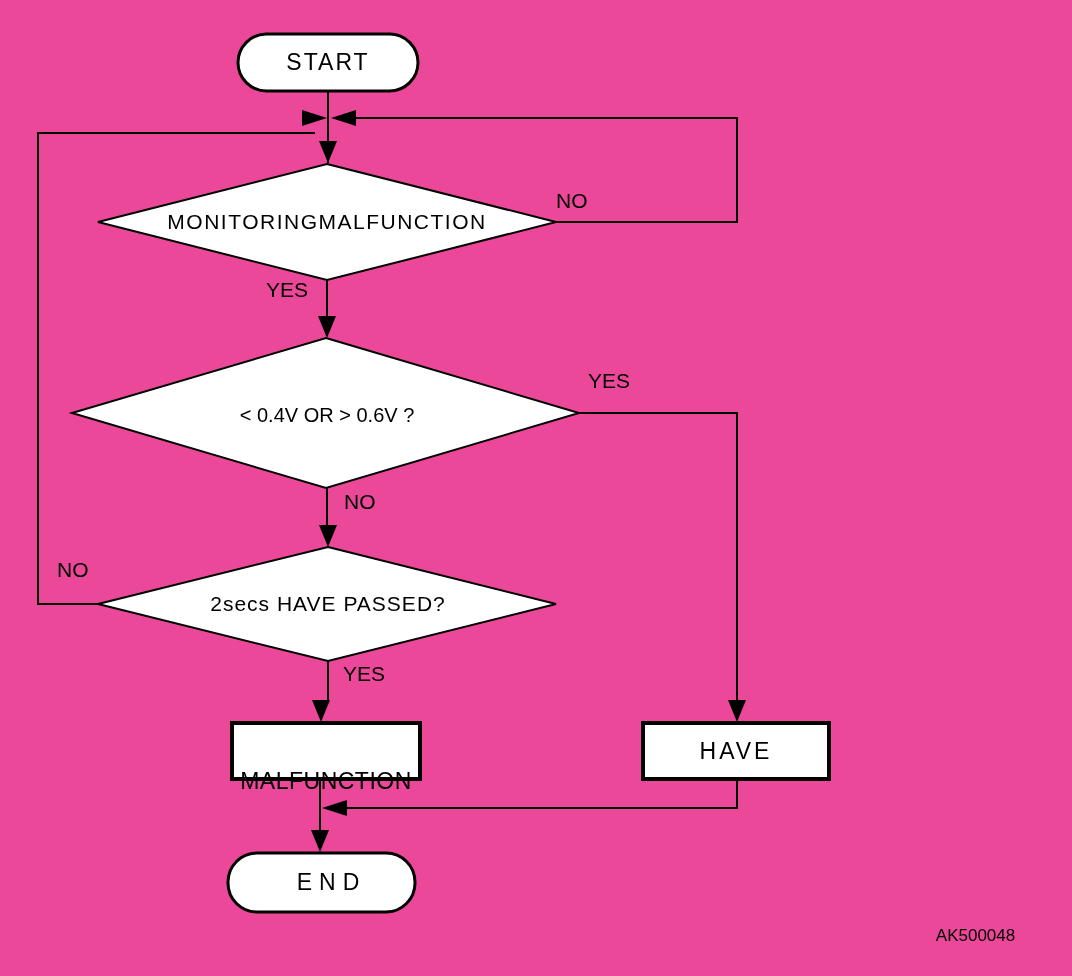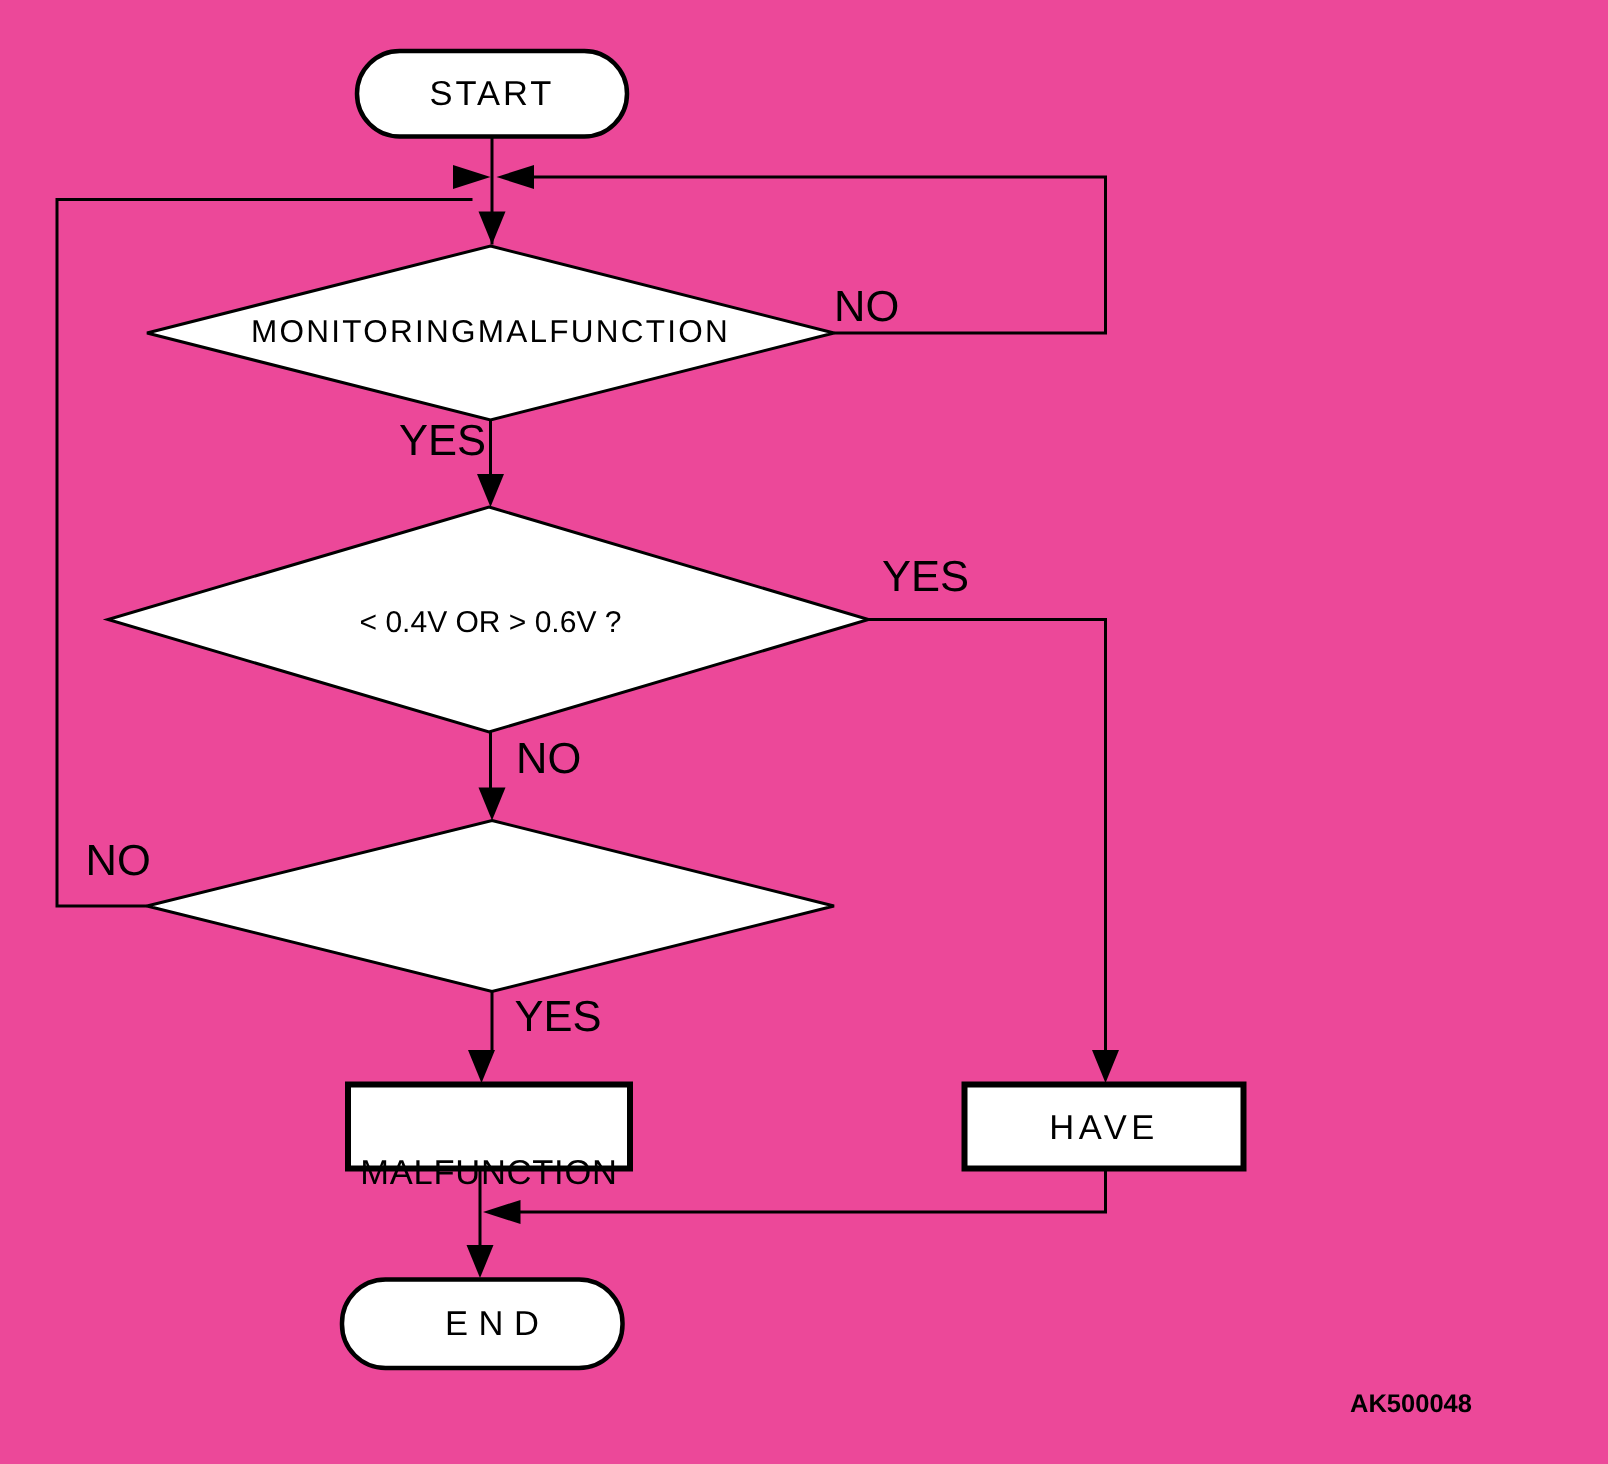--- a/index.html
+++ b/index.html
@@ -3,29 +3,29 @@
 <meta charset="utf-8">
 <style>
   html,body{margin:0;padding:0;background:#ffffff;}
   #canvas{
     position:relative;width:1072px;height:976px;background:#ec4899;
     font-family:"Liberation Sans",sans-serif;color:#000;overflow:hidden;
   }
   #flow-svg{position:absolute;left:0;top:0;}
   .lbl{position:absolute;white-space:nowrap;line-height:1.05;}
   .node-text{position:absolute;display:flex;align-items:center;justify-content:center;text-align:center;}
-  .edge-label{font-size:29px;}
+  .edge-label{font-size:21px;}
   .start-end{font-size:23px;letter-spacing:2px;}
   .end-txt{letter-spacing:7px;}
   .proc-txt{font-size:23px;letter-spacing:0.5px;}
   .good-txt{letter-spacing:3px;}
   .d1-txt{font-size:21px;line-height:22.5px;letter-spacing:1.5px;}
   .d2-txt{font-size:20px;line-height:21.5px;}
   .d3-txt{font-size:21px;letter-spacing:1px;}
-  .fig-code{font-size:17px;font-weight:bold;text-align:left;}
+  .fig-code{font-size:17px;font-weight:normal;text-align:center;}
 </style>
 </head>
 <body>
 
 <div id="canvas">
 
   <svg id="flow-svg" width="1072" height="976" viewBox="0 0 1072 976">
 
     <path d="M328,91 V163" stroke="#000" stroke-width="2" fill="none"></path>
     <path d="M556,222 H737 V118 H350" stroke="#000" stroke-width="2" fill="none"></path>
@@ -60,20 +60,21 @@
 
   <div class="node-text d1-txt" style="left:177px;top:199px;width:300px;height:46px;flex-direction:row;">
     <div>MONITORING</div>
     <div>MALFUNCTION</div>
   </div>
 
   <div class="node-text d2-txt" style="left:97px;top:394px;width:460px;height:44px;flex-direction:column;">
     <div>&lt; 0.4V OR &gt; 0.6V ?</div>
   </div>
 
+  <div class="node-text d3-txt" style="left:178px;top:592px;width:300px;height:24px;">2secs HAVE PASSED?</div>
 
   <div class="node-text proc-txt" style="left:232px;top:753px;width:188px;height:56px;">MALFUNCTION</div>
 
   <div class="node-text proc-txt good-txt" style="left:643px;top:723px;width:186px;height:56px;">HAVE</div>
 
   <div class="node-text start-end end-txt" style="left:228px;top:853px;width:187px;height:59px;margin-left:10px;">END</div>
 
   <div class="lbl edge-label" style="left:556px;top:190px;">NO</div>
   <div class="lbl edge-label" style="left:266px;top:279px;">YES</div>
   <div class="lbl edge-label" style="left:588px;top:370px;">YES</div>

